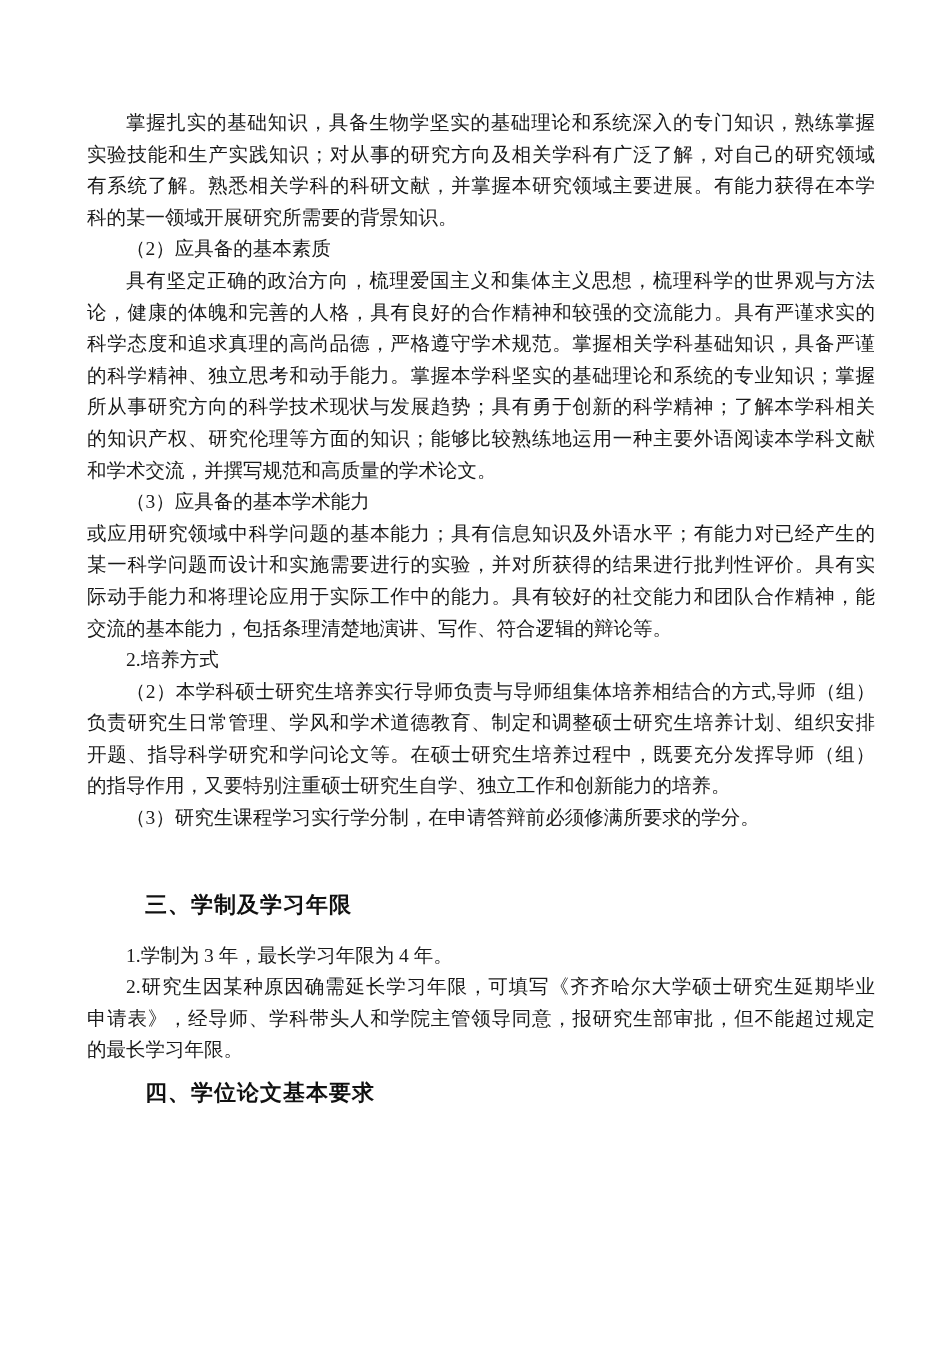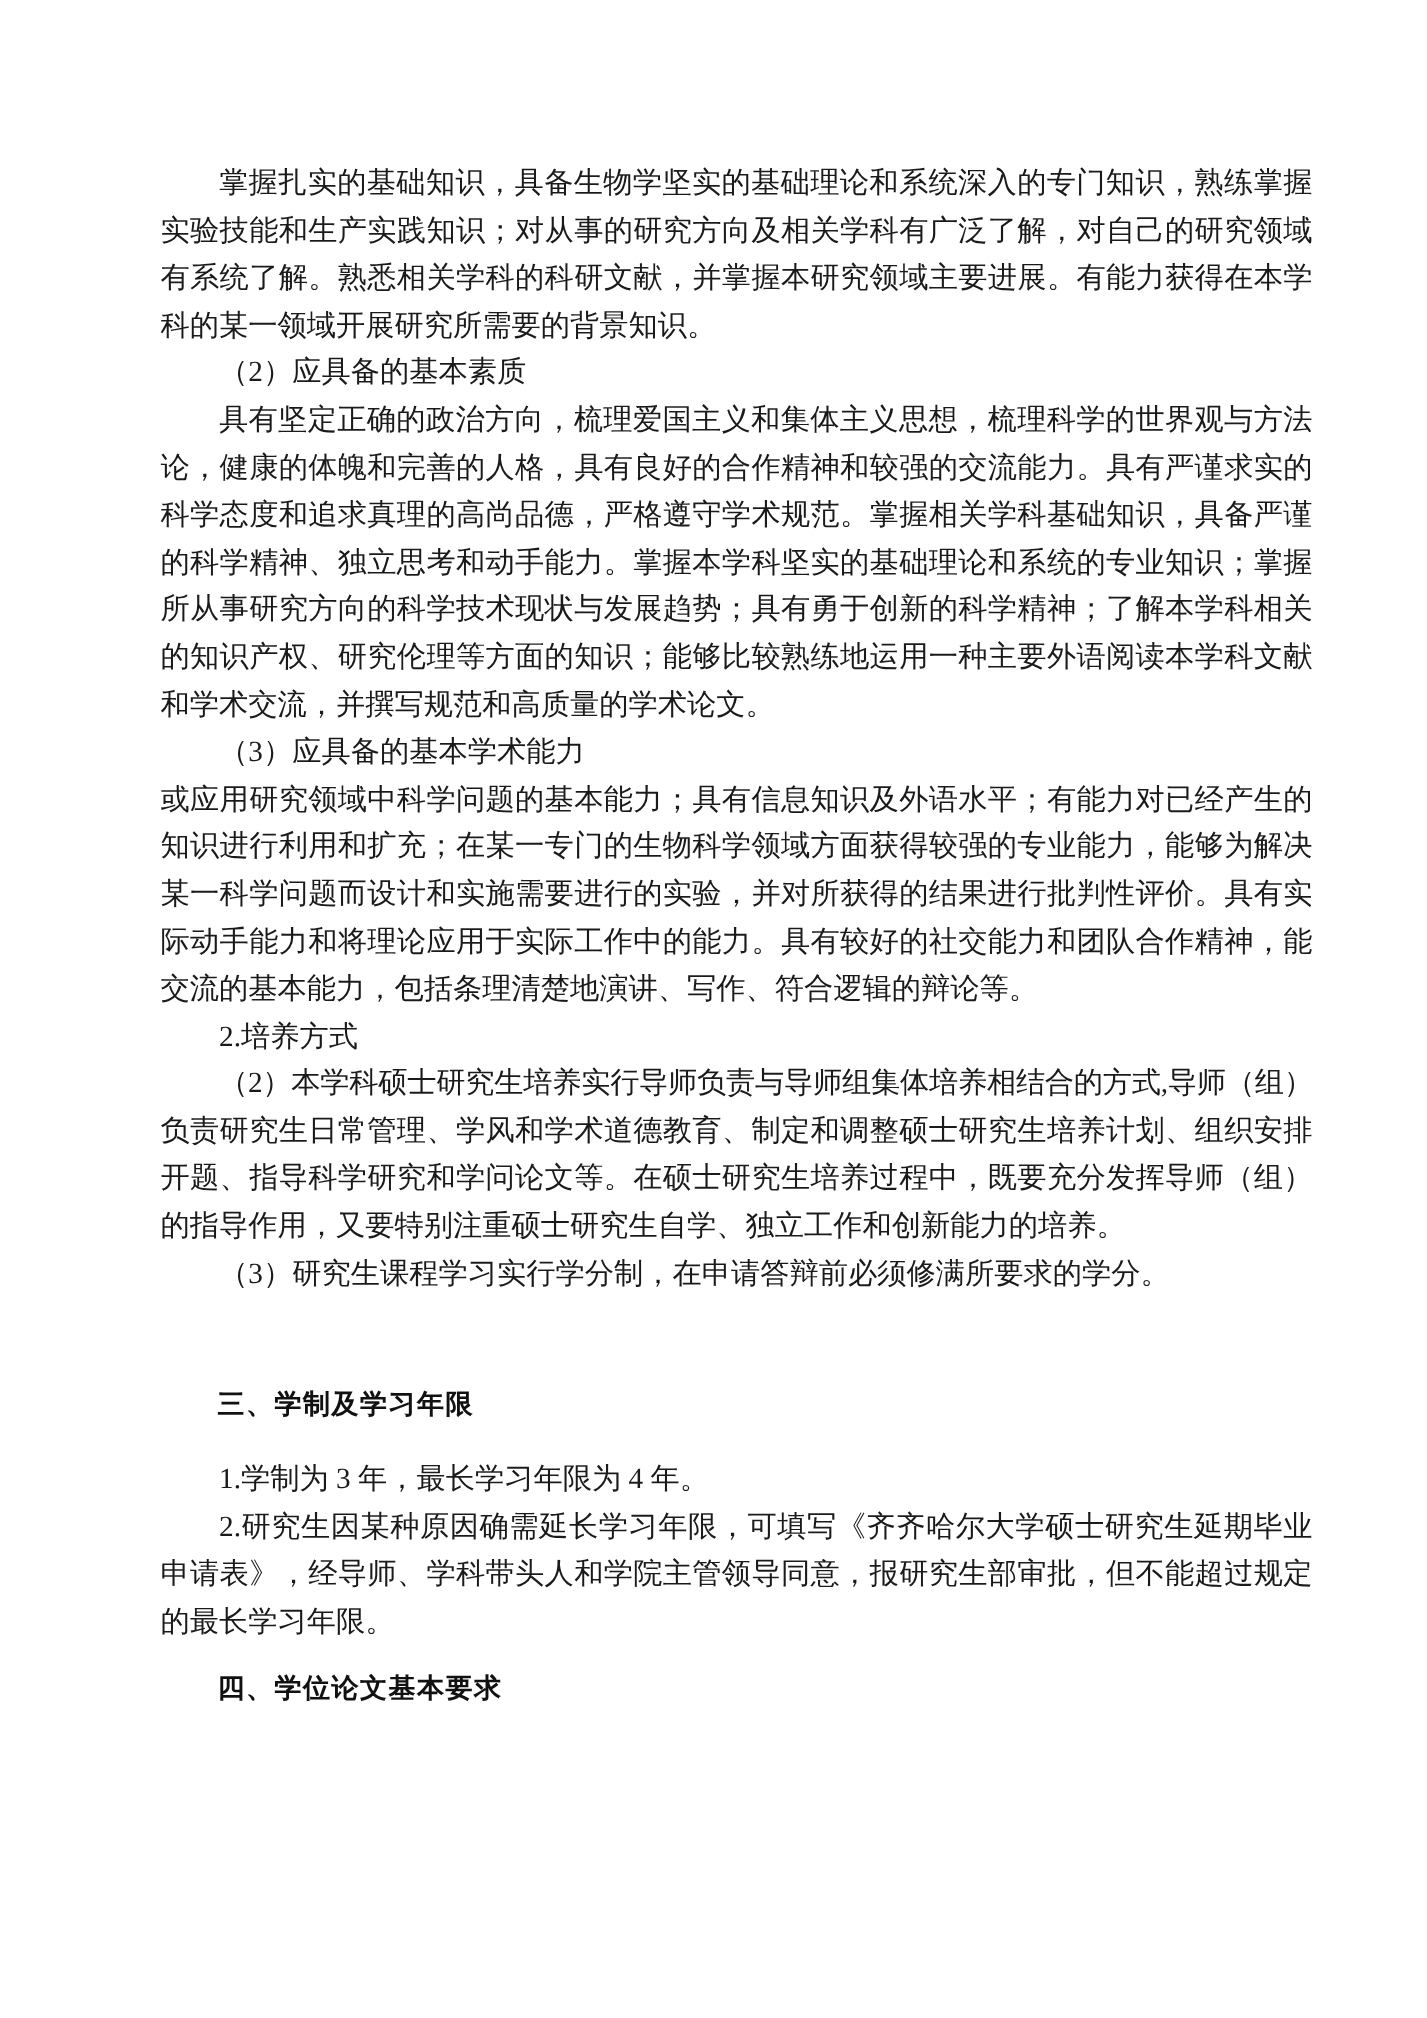--- a/index.html
+++ b/index.html
@@ -22,35 +22,34 @@
     width: 788px;
     color: #1a1a1a;
   }
   .ln {
     font-size: 19.5px;
     line-height: 31.6px;
     height: 31.6px;
     text-align: left;
     white-space: normal;
     overflow: hidden;
-    margin-left: 20px;
   }
   .ln.just {
     text-align: justify;
     text-align-last: justify;
   }
   .ln.ind {
     text-indent: 39px;
   }
   .ln.tight {
     letter-spacing: -0.35px;
   }
   .heading {
     font-weight: bold;
-    font-size: 18px;
+    font-size: 22px;
     line-height: 32px;
     height: 32px;
     margin-left: 58px;
     color: #111111;
     letter-spacing: 1px;
   }
   .sec-1 .heading {
     margin-top: 55px;
     margin-bottom: 19px;
   }
@@ -71,21 +70,20 @@
         <div class="ln ind">（2）应具备的基本素质</div>
         <div class="ln ind just">具有坚定正确的政治方向，梳理爱国主义和集体主义思想，梳理科学的世界观与方法</div>
         <div class="ln just">论，健康的体魄和完善的人格，具有良好的合作精神和较强的交流能力。具有严谨求实的</div>
         <div class="ln just">科学态度和追求真理的高尚品德，严格遵守学术规范。掌握相关学科基础知识，具备严谨</div>
         <div class="ln just">的科学精神、独立思考和动手能力。掌握本学科坚实的基础理论和系统的专业知识；掌握</div>
         <div class="ln just">所从事研究方向的科学技术现状与发展趋势；具有勇于创新的科学精神；了解本学科相关</div>
         <div class="ln just">的知识产权、研究伦理等方面的知识；能够比较熟练地运用一种主要外语阅读本学科文献</div>
         <div class="ln">和学术交流，并撰写规范和高质量的学术论文。</div>
         <div class="ln ind">（3）应具备的基本学术能力</div>
         <div class="ln just">或应用研究领域中科学问题的基本能力；具有信息知识及外语水平；有能力对已经产生的</div>
-        <div class="ln just">知识进行利用和扩充；在某一专门的生物科学领域方面获得较强的专业能力，能够为解决</div>
         <div class="ln just">某一科学问题而设计和实施需要进行的实验，并对所获得的结果进行批判性评价。具有实</div>
         <div class="ln just">际动手能力和将理论应用于实际工作中的能力。具有较好的社交能力和团队合作精神，能</div>
         <div class="ln">交流的基本能力，包括条理清楚地演讲、写作、符合逻辑的辩论等。</div>
         <div class="ln ind">2.培养方式</div>
         <div class="ln ind just tight">（2）本学科硕士研究生培养实行导师负责与导师组集体培养相结合的方式,导师（组）</div>
         <div class="ln just">负责研究生日常管理、学风和学术道德教育、制定和调整硕士研究生培养计划、组织安排</div>
         <div class="ln just">开题、指导科学研究和学问论文等。在硕士研究生培养过程中，既要充分发挥导师（组）</div>
         <div class="ln">的指导作用，又要特别注重硕士研究生自学、独立工作和创新能力的培养。</div>
         <div class="ln ind">（3）研究生课程学习实行学分制，在申请答辩前必须修满所要求的学分。</div>
       </div>

